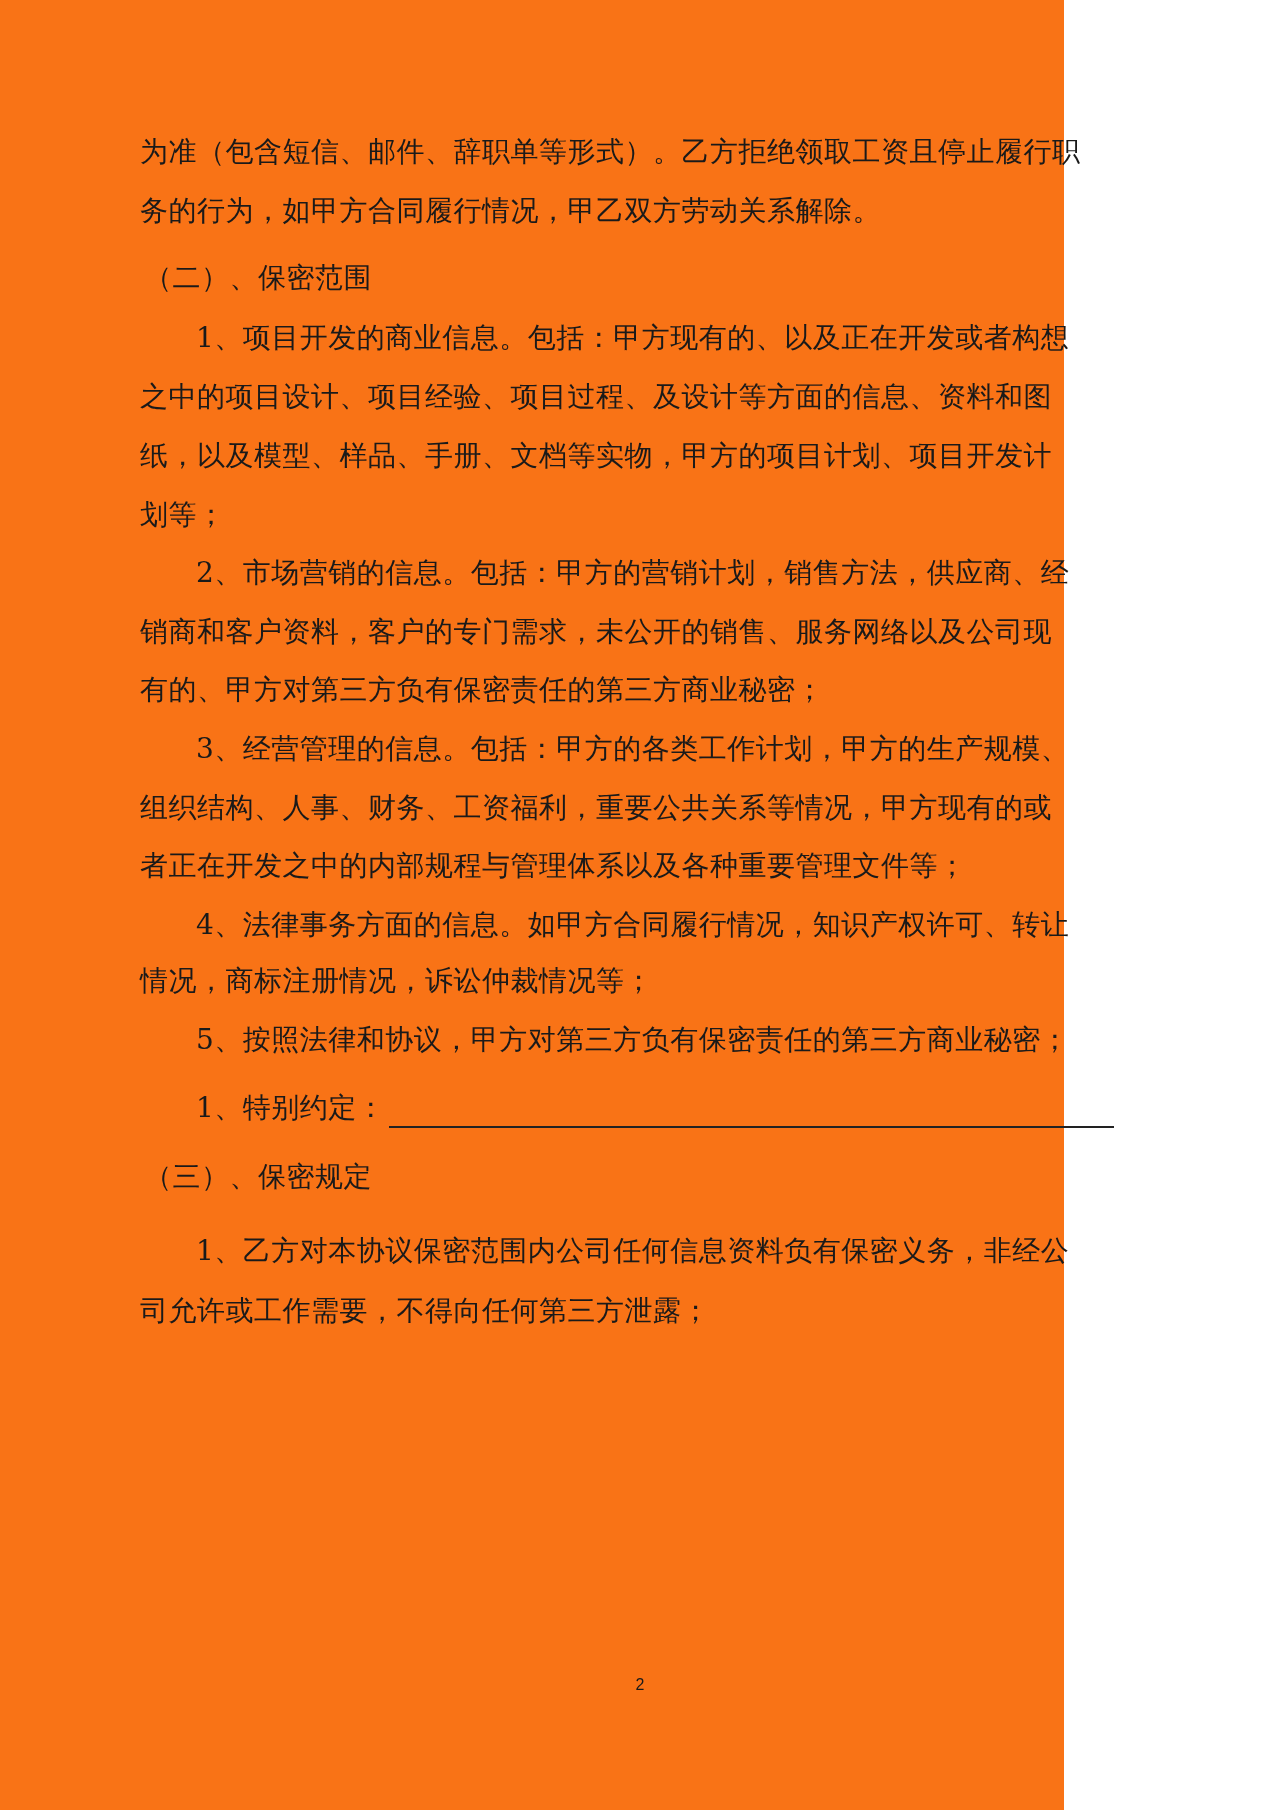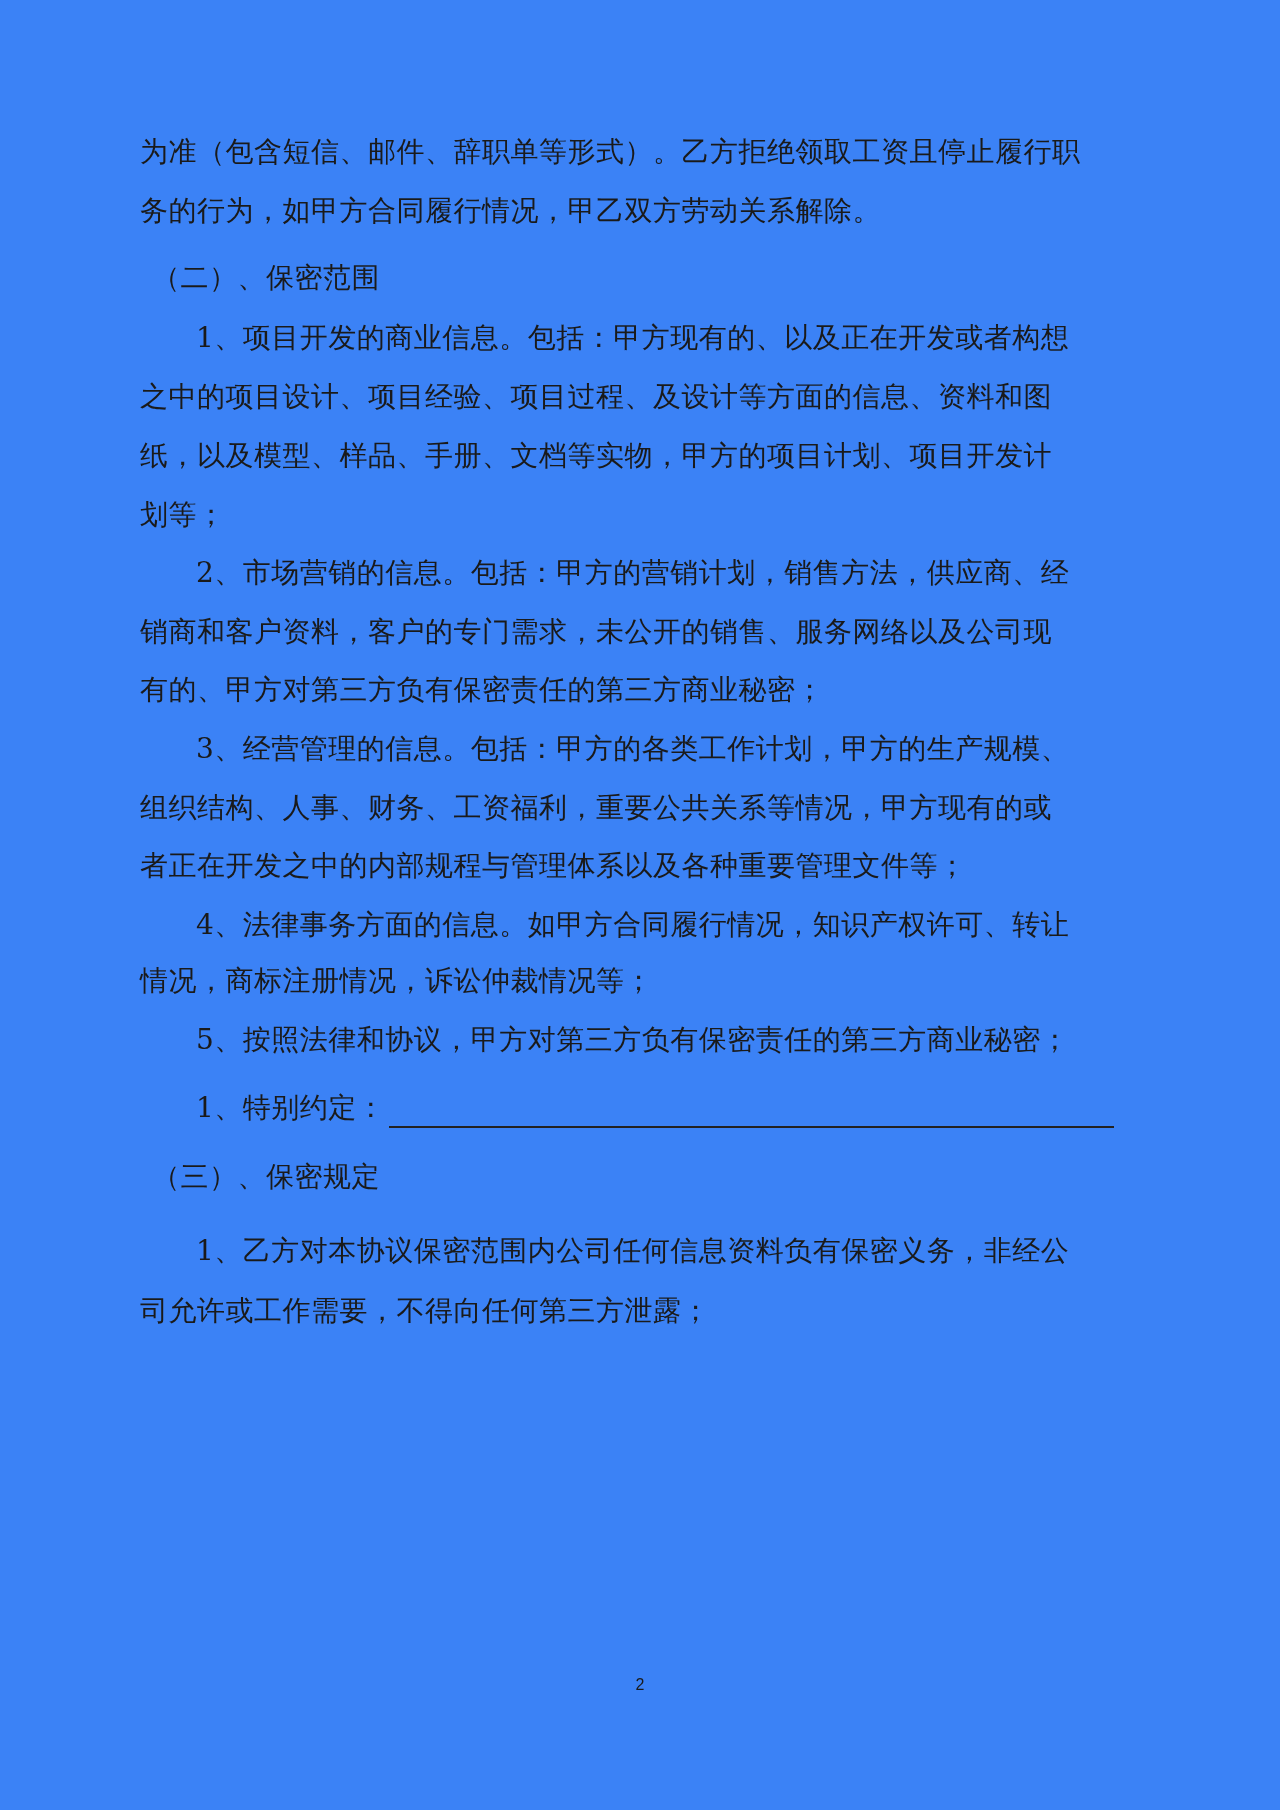--- a/index.html
+++ b/index.html
@@ -1,22 +1,22 @@
 <!DOCTYPE html>
 <html><head>
 <meta charset="utf-8">
 <style>
   html, body { margin: 0; padding: 0; background: #ffffff; }
   body { width: 1280px; height: 1810px; position: relative; overflow: hidden;
          font-family: "DejaVu Serif", "Liberation Serif", serif; color: #1a1a1a; }
-  .page { position: absolute; left: 0; top: 0; width: 1280px; height: 1810px; background: #3b82f6; }
+  .page { position: absolute; left: 0; top: 0; width: 1064px; height: 1810px; background: #f97316; }
   .line { position: absolute; left: 140px; width: 990px; font-size: 28px; line-height: 40px;
           white-space: nowrap; letter-spacing: 0.5px; }
   .indent { left: 196px; }
-  .heading { left: 152px; }
+  .heading { left: 144px; }
   .blank-line { display: inline-block; width: 725px; border-bottom: 2px solid #222; height: 32px; vertical-align: bottom; margin-left: 4px; }
   .page-number { position: absolute; top: 1676px; left: 0; width: 1280px; text-align: center;
                  font-size: 16px; font-family: "Liberation Sans", sans-serif; }
 </style>
 </head>
 <body>
 
 <div class="page">
   <div class="line" style="top:132px">为准（包含短信、邮件、辞职单等形式）。乙方拒绝领取工资且停止履行职</div>
   <div class="line" style="top:191px">务的行为，如甲方合同履行情况，甲乙双方劳动关系解除。</div>

